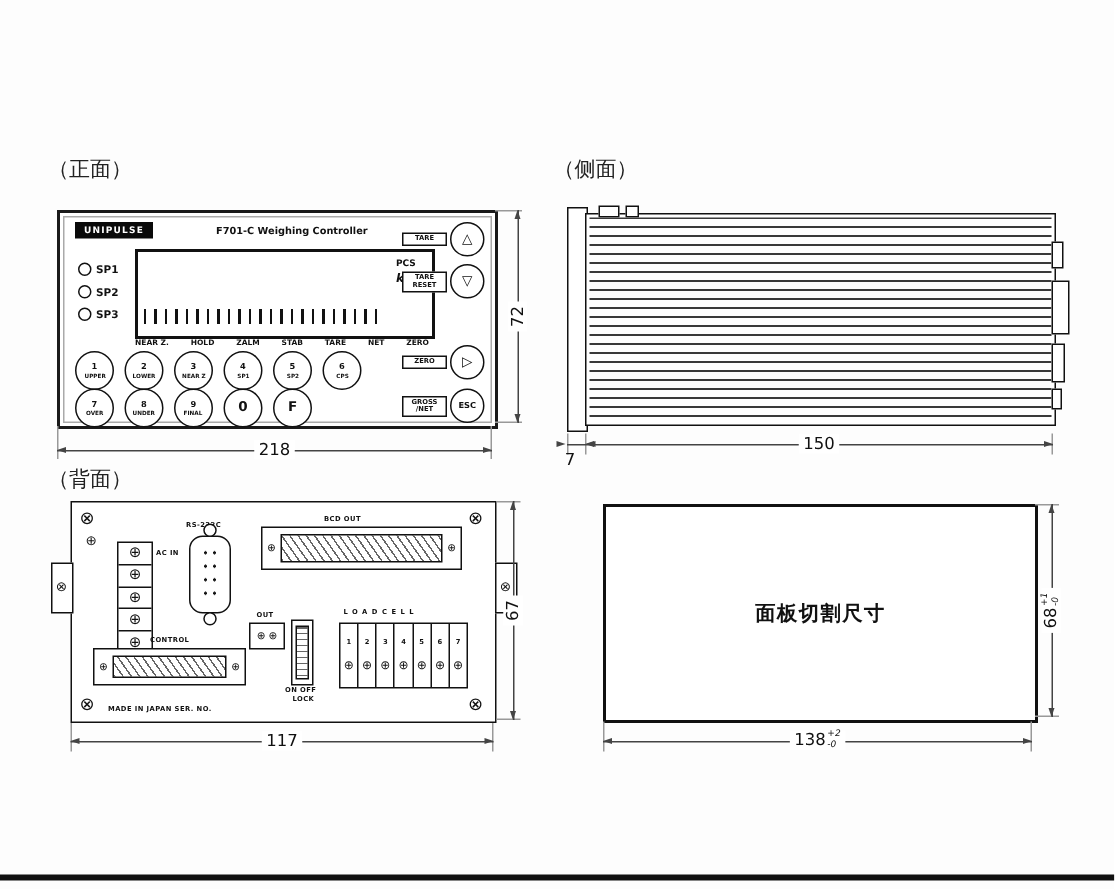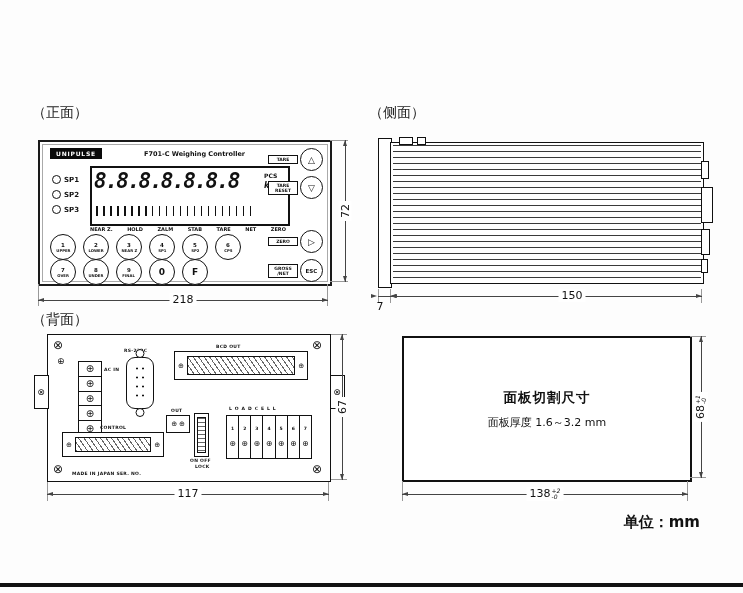--- a/index.html
+++ b/index.html
@@ -142,21 +142,20 @@
         <span class="lamp"></span>
         <span>SP2</span>
       </div>
       <div class="sp-row">
         <span class="lamp"></span>
         <span>SP3</span>
       </div>
     </div>
 
     <div class="display">
-      <div class="digits">8.8.8.8.8.8.8</div>
       <div class="units">
         <span class="u-pcs">PCS</span>
         <span class="u-kg">kg</span>
       </div>
       <div class="subdisp"></div>
     </div>
 
     <div class="status-row">
       <span>NEAR Z.</span>
       <span>HOLD</span>
@@ -259,21 +258,21 @@
     <div class="sconn" style="right:-7px;top:86px;width:7px;height:24px"></div>
     <div class="sconn" style="right:-5px;top:116px;width:5px;height:12px"></div>
   </div>
 
   <div class="ext" style="left:378px;top:289px;width:1px;height:14px"></div>
   <div class="ext" style="left:390px;top:289px;width:1px;height:14px"></div>
   <div class="ext" style="left:701px;top:289px;width:1px;height:14px"></div>
   <div class="dimh outside" style="left:378px;top:296px;width:12px"></div>
   <div class="dim-label noBg" style="left:380px;top:300px">7</div>
   <div class="dimh" style="left:390px;top:296px;width:312px"></div>
-  <div class="dim-label" style="left:572px;top:296px">150</div>
+  <div class="dim-label" style="left:546px;top:296px">150</div>
 
   <div class="back-rect">
     <span class="screw" style="left:5px;top:4px">⊗</span>
     <span class="screw" style="left:264px;top:4px">⊗</span>
     <span class="screw" style="left:5px;top:128px">⊗</span>
     <span class="screw" style="left:264px;top:128px">⊗</span>
 
     <div class="bracket" style="left:-14.5px;top:40px">
       <span>⊗</span>
     </div>
@@ -365,21 +364,20 @@
   <div class="dimh" style="left:47px;top:494px;width:282px"></div>
   <div class="dim-label" style="left:188px;top:494px">117</div>
 
   <div class="ext" style="left:331px;top:334px;width:16px;height:1px"></div>
   <div class="ext" style="left:331px;top:479px;width:16px;height:1px"></div>
   <div class="dimv" style="left:342px;top:334px;height:146px"></div>
   <div class="dim-label rot" style="left:342px;top:407px">67</div>
 
   <div class="cutout">
     <div class="cutout-title">面板切割尺寸</div>
-    <div class="cutout-sub">面板厚度 1.6～3.2 mm</div>
   </div>
 
   <div class="ext" style="left:402px;top:481px;width:1px;height:20px"></div>
   <div class="ext" style="left:687px;top:481px;width:1px;height:20px"></div>
   <div class="dimh" style="left:402px;top:494px;width:286px"></div>
   <div class="dim-label" style="left:545px;top:494px">
     <span>138</span><span class="tol">
         <i>+2</i>
         <i>-0</i>
       </span>
@@ -388,16 +386,15 @@
   <div class="ext" style="left:690px;top:336px;width:16px;height:1px"></div>
   <div class="ext" style="left:690px;top:477px;width:16px;height:1px"></div>
   <div class="dimv" style="left:701px;top:336px;height:142px"></div>
   <div class="dim-label rot" style="left:701px;top:407px">
     <span>68</span><span class="tol">
         <i>+1</i>
         <i>-0</i>
       </span>
   </div>
 
-  <div class="unit-label">单位：mm</div>
   <div class="bottom-rule"></div>
 
 </div>
 
 </body></html>

